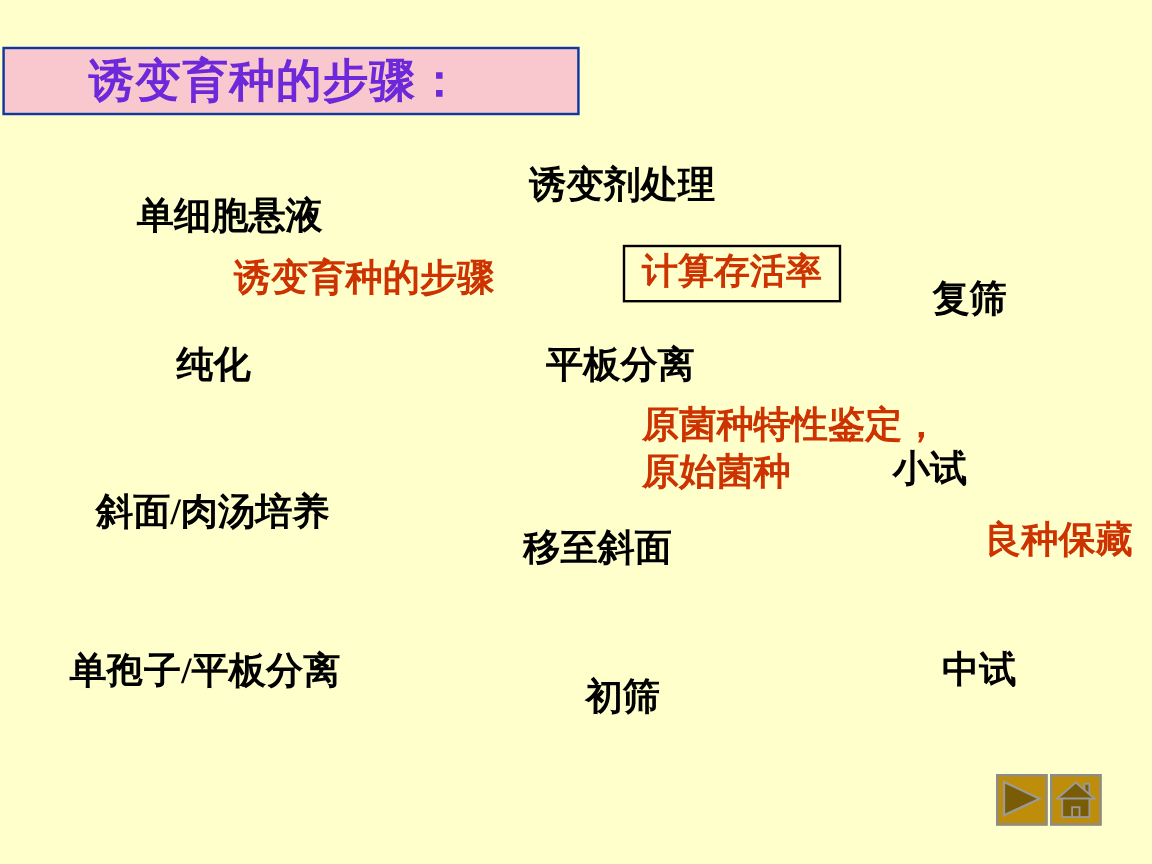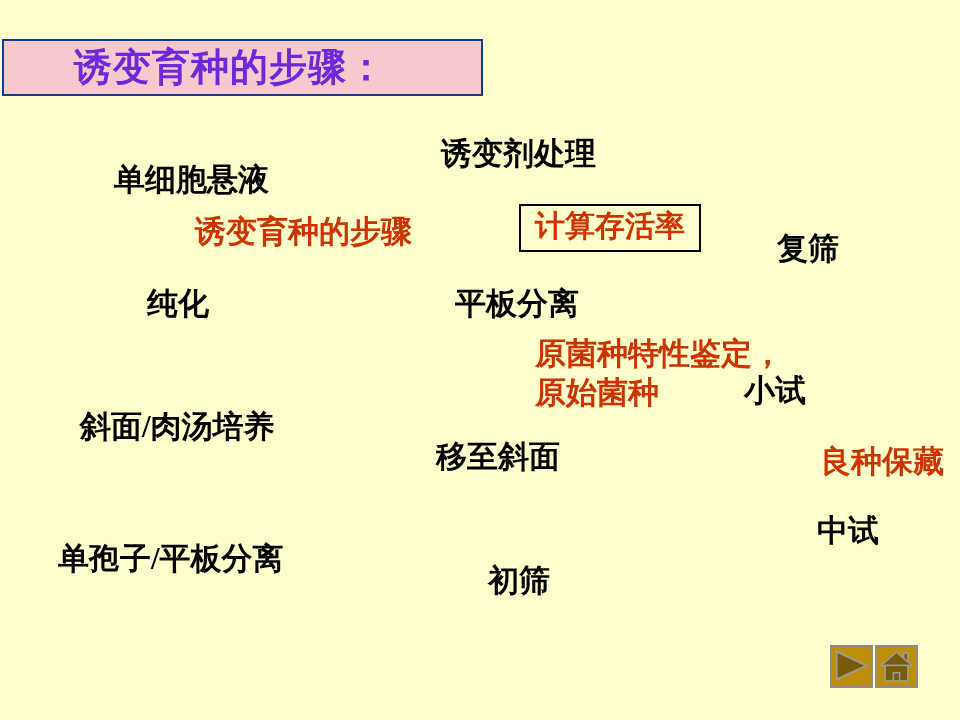--- a/index.html
+++ b/index.html
@@ -108,25 +108,25 @@
     <span>原菌种特性鉴定，</span><br>
     <span>原始菌种</span>
   </div>
 
   <div class="lbl" style="left:744px; top:373px;">小试</div>
 
   <div class="lbl" style="left:80px; top:409px;">斜面/肉汤培养</div>
 
   <div class="lbl" style="left:436px; top:439px;">移至斜面</div>
 
-  <div class="lbl red" style="left:820px; top:444px;">良种保藏</div>
+  <div class="lbl red" style="left:820px; top:432px;">良种保藏</div>
 
   <div class="lbl" style="left:58px; top:541px;">单孢子/平板分离</div>
 
-  <div class="lbl" style="left:785px; top:513px;margin-left:32px;">中试</div>
+  <div class="lbl" style="left:785px; top:540px;">中试</div>
 
   <div class="lbl" style="left:488px; top:563px;">初筛</div>
 
   <div class="nav">
     <button class="navbtn">
       <span>
         <svg width="37" height="37" viewBox="0 0 40 40" xmlns="http://www.w3.org/2000/svg">
           <polygon points="4,4 36,19 4,34" fill="#7A5C06" stroke="#9A9A9A" stroke-width="2"></polygon>
         </svg>
       </span>

